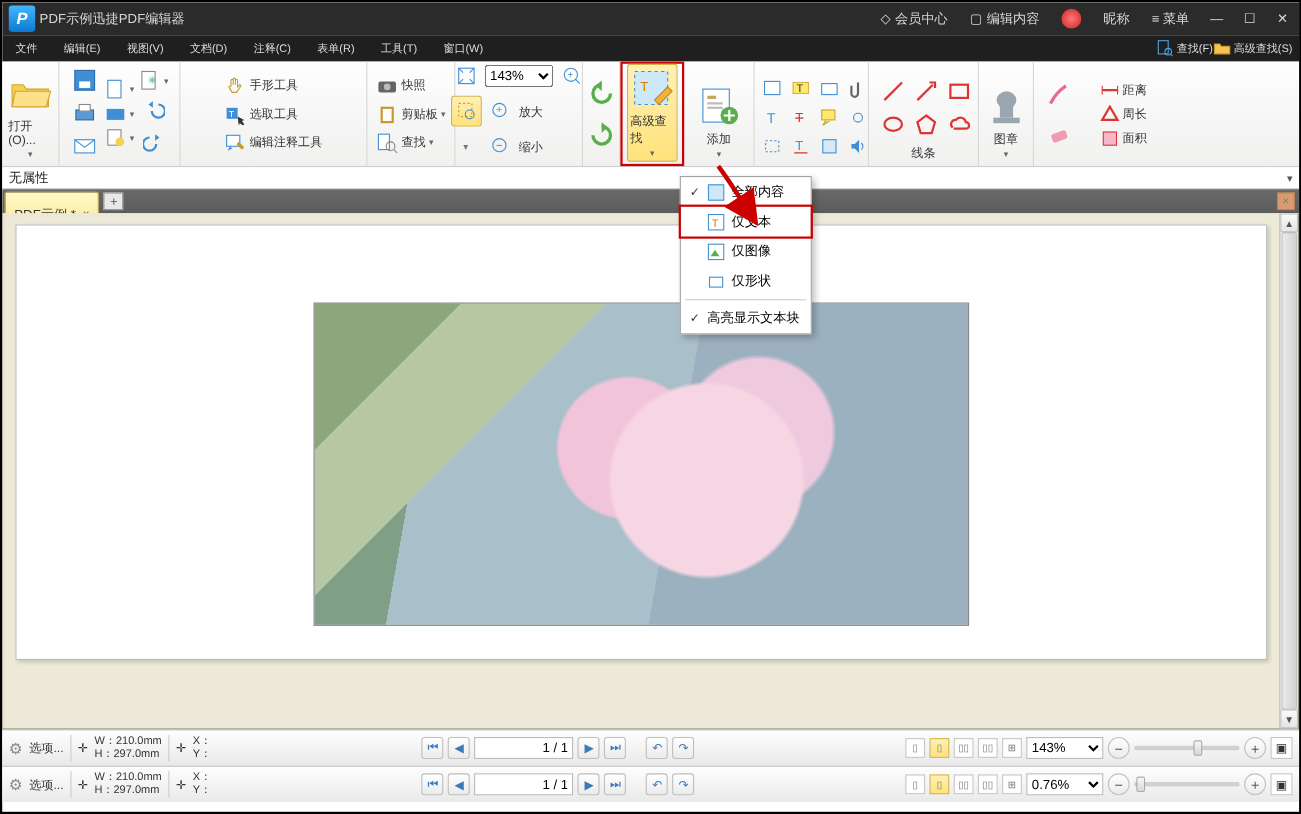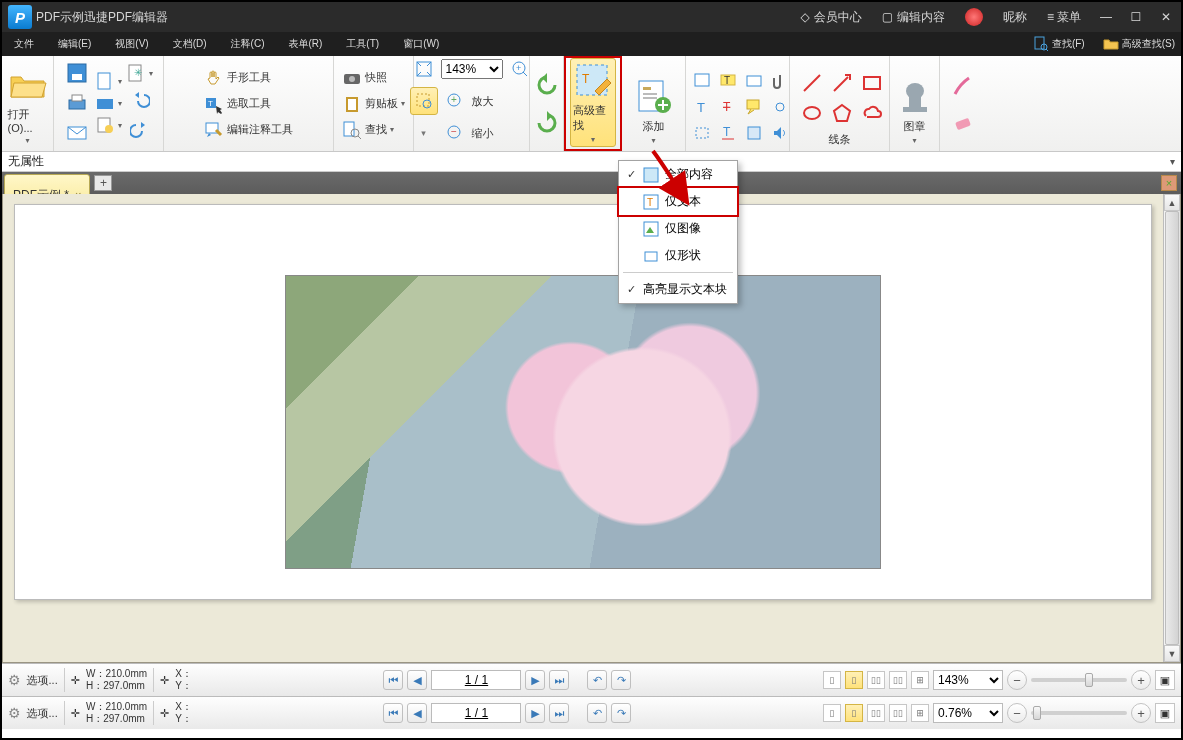--- a/index.html
+++ b/index.html
@@ -11,21 +11,21 @@
   .titlebar .title { flex: 1; }
   .titlebar .titem { padding: 0 10px; display: flex; align-items: center; gap: 4px; cursor: pointer; }
   .titlebar .avatar { width: 18px; height: 18px; border-radius: 50%; background: radial-gradient(#f77,#c22); }
   .titlebar .hamb { letter-spacing:-1px; }
   .titlebar .winbtn { width: 30px; text-align: center; cursor: pointer; }
 
   
   .menubar { height: 24px; background: #1f1f1f; color: #ddd; display: flex; align-items: center; font-size: 10px; }
   .menubar .mitem { padding: 0 12px; cursor: pointer; }
   .menubar .spacer { flex: 1; }
-  .menubar .right { display: flex; align-items: center; gap: 18px; padding-right: 6px; }
+  .menubar .right { display: flex; align-items: center; gap: 0; padding-right: 6px; }
   .menubar .right .findbtn { display: flex; align-items: center; gap: 3px; cursor: pointer; }
   .ficon { width: 16px; height: 16px; display:inline-block; }
 
   
   .ribbon { height: 96px; background: linear-gradient(#fefefe,#f0f0ef); border-bottom: 1px solid #c8c8c8; display: flex; font-size: 11px; color: #333; }
   .rgroup { display: flex; flex-direction: column; align-items: center; justify-content: flex-end; padding: 4px 8px; border-right: 1px solid #d7d7d5; }
   .rgroup .rbody { flex: 1; display: flex; align-items: center; gap: 4px; }
   .rgroup .lbl { font-size: 11px; color: #333; padding-top: 1px; }
   .icn { width: 28px; height: 28px; display: inline-flex; align-items:center; justify-content:center; }
   .biglink { display:flex; flex-direction:column; align-items:center; gap:2px; cursor:pointer; padding: 2px 4px; }
@@ -74,21 +74,21 @@
   .ddmenu .redsel { border:2px solid #c00; margin:-2px; z-index:41; }
   .redarrow { position:absolute; left:642px; top:-47px; z-index:42; pointer-events:none; }
 
   
   .status { height: 33px; background: linear-gradient(#fefefe,#e9e9e9); border-top:1px solid #bbb; display:flex; align-items:center; font-size:11px; color:#333; gap:6px; padding:0 6px; }
   .status .gear { font-size:14px; color:#888; }
   .status .sep { width:1px; height:24px; background:#ccc; }
   .status .wh { line-height:12px; font-size:10px; }
   .status .mid { flex:1; display:flex; align-items:center; justify-content:center; gap:4px; }
   .navbtn { width:20px; height:20px; border:1px solid #bfbfbf; border-radius:3px; background:linear-gradient(#fff,#ebebeb); display:flex; align-items:center; justify-content:center; font-size:11px; color:#3a7ab8; cursor:pointer; }
-  .pagebox { width:90px; height:20px; border:1px solid #bbb; background:#fff; text-align:center; padding:0 4px; font-size:12px;text-decoration:underline; }
+  .pagebox { width:90px; height:20px; border:1px solid #bbb; background:#fff; text-align:right; padding:0 4px; font-size:12px; }
   .rcluster { display:flex; align-items:center; gap:4px; }
   .layoutbtn { width:18px; height:18px; border:1px solid #c6c6c6; background:#fff; display:flex; align-items:center; justify-content:center; font-size:9px; color:#777; cursor:pointer; }
   .layoutbtn.active { background: linear-gradient(#fff0b6,#ffe27a); border-color:#d4b544; }
   .zoomselect { width:70px; height:20px; font-size:12px; border:1px solid #bbb; background:#fff; }
   .zbtn { width:20px; height:20px; border:1px solid #c2c2c2; border-radius:10px; background:linear-gradient(#fff,#ebebeb); display:flex; align-items:center; justify-content:center; font-size:13px; color:#555; cursor:pointer; }
   .slider { width:96px; height:4px; background:#d0d0d0; border-radius:2px; position:relative; }
   .slider .knob { position:absolute; top:-5px; width:8px; height:14px; background:linear-gradient(#f8f8f8,#d7d7d7); border:1px solid #aaa; border-radius:2px; }
   .fitbtn { width:20px; height:20px; border:1px solid #c5c5c5; background:#fff; display:flex; align-items:center; justify-content:center; cursor:pointer; }
 
   
@@ -525,20 +525,46 @@
           </span>
       <span class="icn">
             <svg width="24" height="24">
               <rect x="5" y="10" width="14" height="8" rx="2" fill="#f19ab4" transform="rotate(-20 12 14)"></rect>
             </svg>
           </span>
     </div>
       </div>
   </div>
 
+  <div class="rgroup" style="width:70px;border-right:none">
+    <div class="rbody">
+        <div class="vstack" style="gap:4px">
+      <div class="hrow">
+            <svg width="18" height="18">
+              <line x1="2" y1="9" x2="16" y2="9" stroke="#d33" stroke-width="2"></line>
+              <line x1="2" y1="5" x2="2" y2="13" stroke="#d33"></line>
+              <line x1="16" y1="5" x2="16" y2="13" stroke="#d33"></line>
+            </svg>
+            <span>距离</span>
+          </div>
+      <div class="hrow">
+            <svg width="18" height="18">
+              <polygon points="9,2 16,14 2,14" fill="none" stroke="#d33" stroke-width="2"></polygon>
+            </svg>
+            <span>周长</span>
+          </div>
+      <div class="hrow">
+            <svg width="18" height="18">
+              <rect x="3" y="3" width="12" height="12" fill="#f6b9c9" stroke="#d33"></rect>
+            </svg>
+            <span>面积</span>
+          </div>
+    </div>
+      </div>
+  </div>
 
 </div>
 
 <div class="propbar">
   <span>无属性</span>
   <span class="dd">▾</span>
 </div>
 
 <div class="tabstrip">
   <div class="tab">

